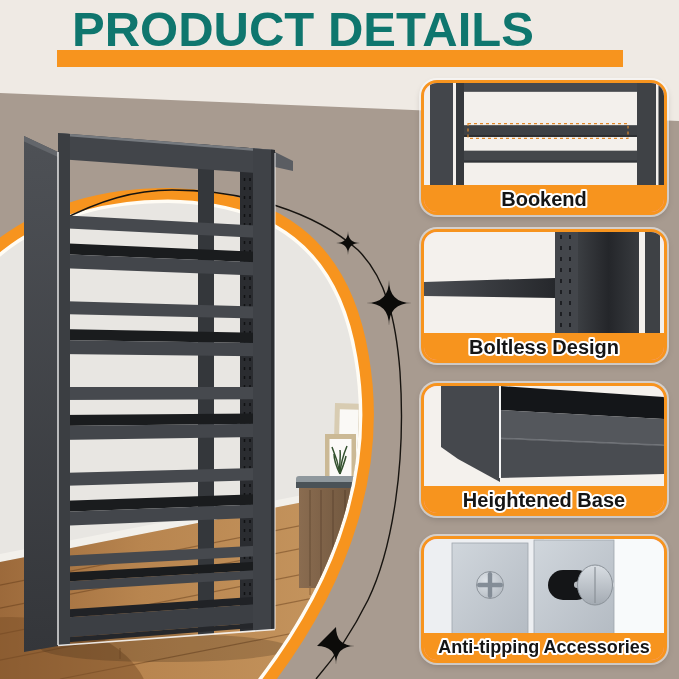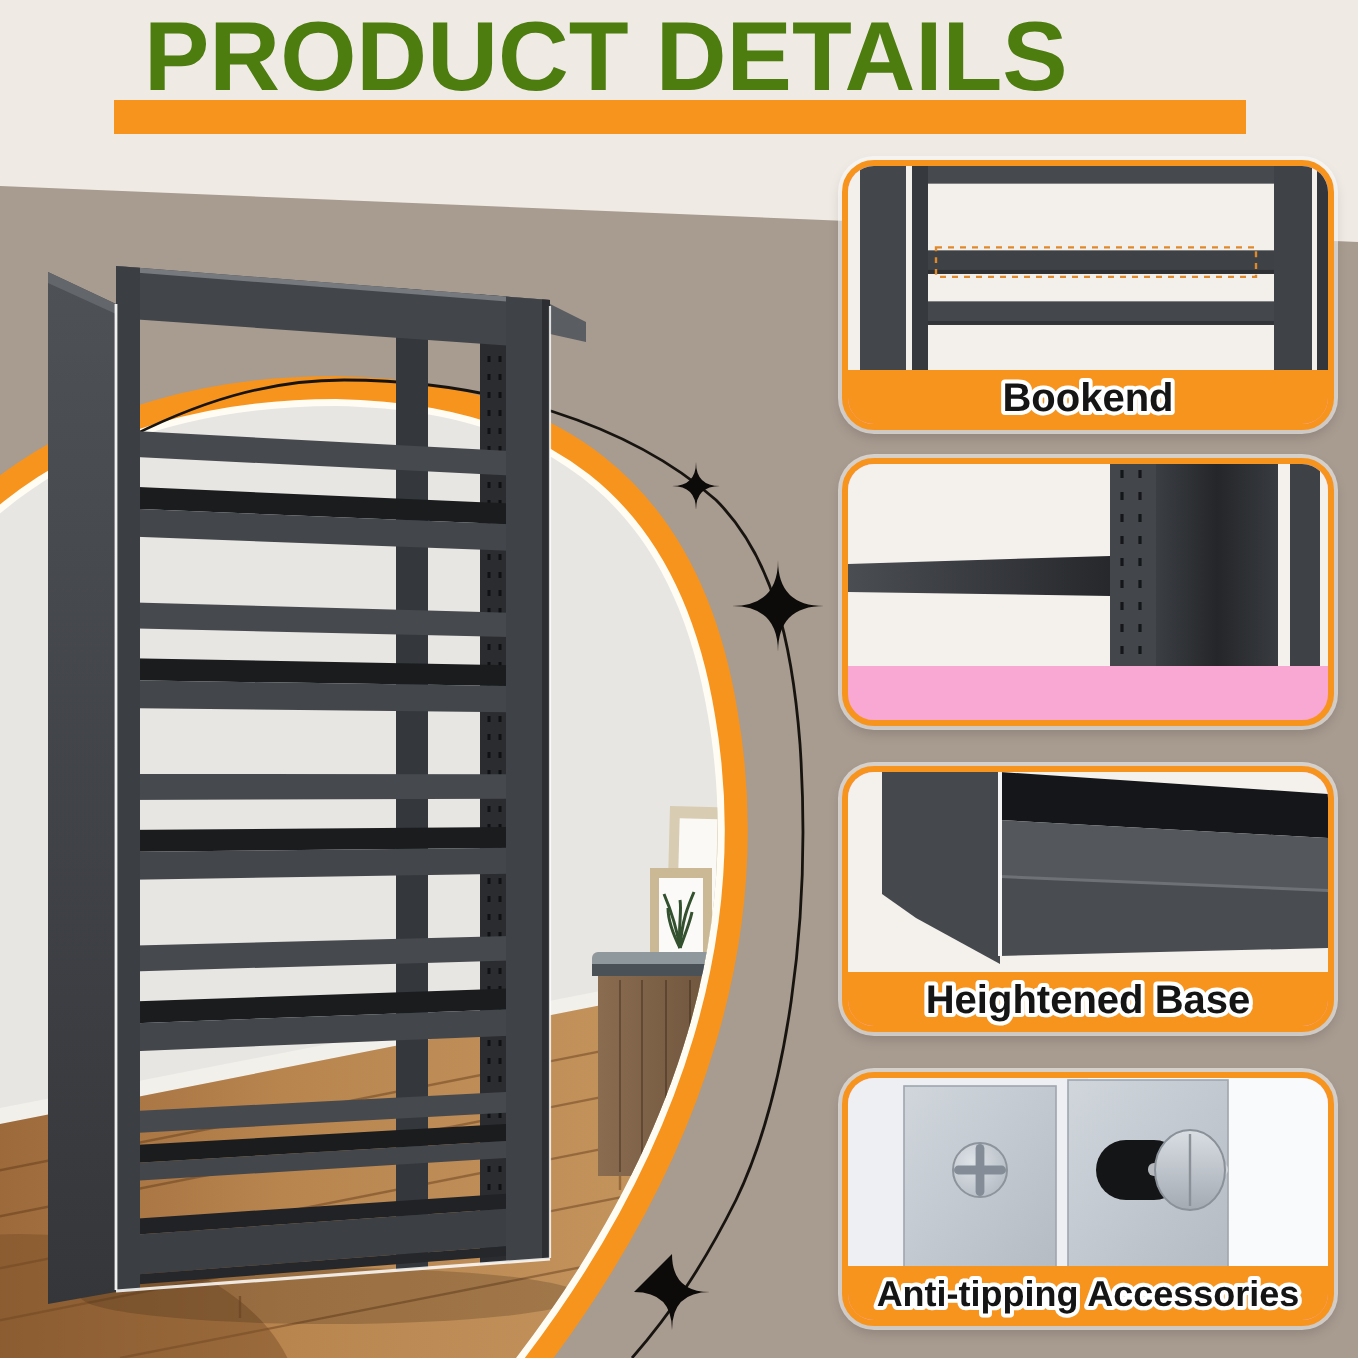--- a/index.html
+++ b/index.html
@@ -1,21 +1,21 @@
 <!DOCTYPE html>
 <html><head>
 <meta charset="utf-8">
 <style>
   html,body{margin:0;padding:0;}
   .page{position:relative;width:679px;height:679px;overflow:hidden;
         background:#EFEAE4;font-family:"Liberation Sans",sans-serif;}
   .scene{position:absolute;left:0;top:0;}
   .title-bar{position:absolute;left:57px;top:50px;width:566px;height:17px;background:#F7941E;}
   .title{position:absolute;left:72px;top:5px;margin:0;font-size:49px;line-height:1;
-         font-weight:bold;letter-spacing:0px;color:#4d7c0f;white-space:nowrap;}
+         font-weight:bold;letter-spacing:0px;color:#0f766e;white-space:nowrap;}
   .cards{position:absolute;left:421px;top:80px;width:246px;}
   .card{position:relative;width:246px;box-sizing:border-box;border:3px solid #F7941E;
         border-radius:16px;background:#f9a8d4;overflow:hidden;
         box-shadow:0 0 0 2px rgba(255,255,255,.55),0 3px 7px rgba(0,0,0,.18);}
   .card-1{height:135px;margin-bottom:14px;}
   .card-2{height:134px;margin-bottom:20px;}
   .card-3{height:133px;margin-bottom:20px;}
   .card-4{height:127px;}
   .photo{display:block;}
   .bar{position:absolute;left:0;right:0;bottom:0;height:27px;background:#F7941E;}
@@ -202,20 +202,25 @@
         <rect width="240" height="101" fill="#F4F1ED"></rect>
         <polygon points="0,50 131,46 131,66 0,64" fill="url(#beamG)"></polygon>
         <rect x="131" y="0" width="23" height="101" fill="#43464B"></rect>
         <g stroke="#15161A" stroke-width="1.6" stroke-dasharray="4 7">
           <line x1="137" y1="3" x2="137" y2="99"></line>
           <line x1="146" y1="3" x2="146" y2="99"></line>
         </g>
         <rect x="154" y="0" width="61" height="101" fill="url(#panelH)"></rect>
         <rect x="221" y="0" width="15" height="101" fill="#3E4145"></rect>
       </svg>
+      <div class="bar">
+        <svg width="240" height="27" viewBox="0 0 240 27">
+          <text x="120" y="20.5" text-anchor="middle" font-family="Liberation Sans, sans-serif" font-size="20" font-weight="bold" paint-order="stroke" stroke="#FFFFFF" stroke-width="4" stroke-linejoin="round" fill="#151515">Boltless Design</text>
+        </svg>
+      </div>
     </div>
 
     <div class="card card-3">
       <svg class="photo" width="240" height="100" viewBox="0 0 240 100" preserveAspectRatio="none">
         <rect width="240" height="100" fill="#F4F1ED"></rect>
         <polygon points="17,0 76,0 76,96 34,73 17,61" fill="#45484D"></polygon>
         <polygon points="76,0 240,11 240,33 76,24" fill="#141619"></polygon>
         <polygon points="76,24 240,33 240,59 76,52" fill="#54575C"></polygon>
         <line x1="76" y1="52.5" x2="240" y2="59.5" stroke="#6E7176" stroke-width="2"></line>
         <polygon points="76,53 240,60 240,88 76,92" fill="#494C51"></polygon>

